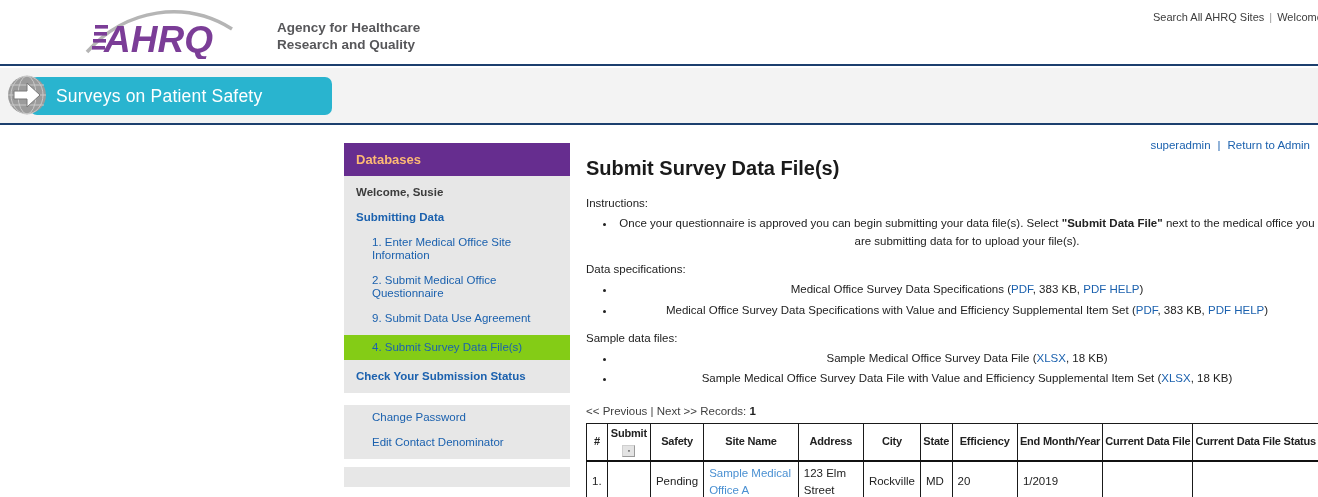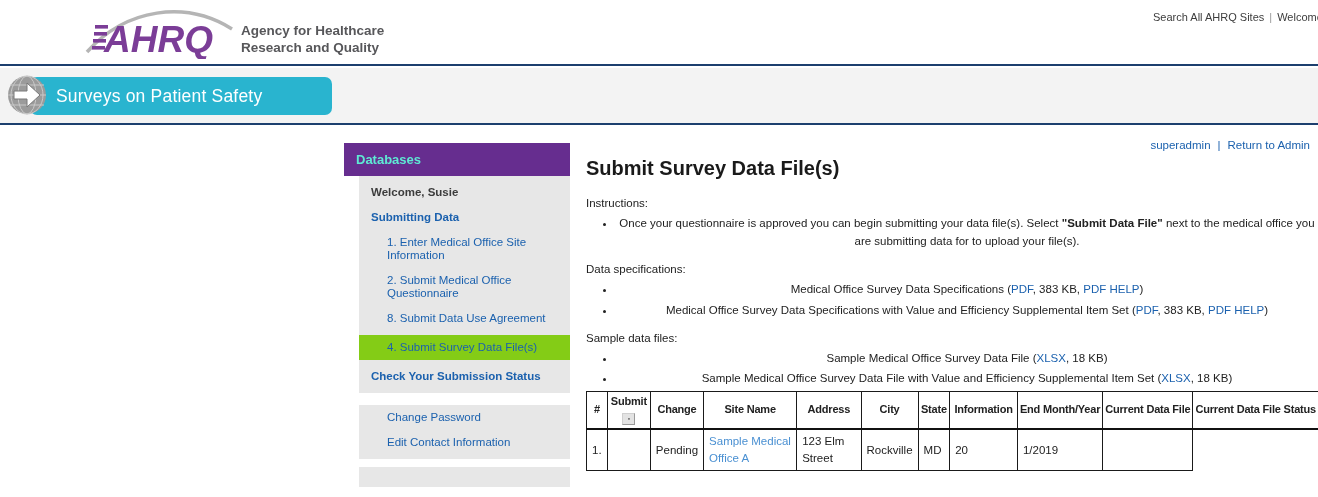--- a/index.html
+++ b/index.html
@@ -7,41 +7,41 @@
   body {
     position: relative;
     font-family: "Liberation Sans", sans-serif;
     background: #ffffff;
     color: #222;
   }
   a { text-decoration: none; cursor: pointer; }
 
   
   .top-header { position:absolute; top:0; left:0; width:1318px; height:66px; background:#fff; border-bottom:2px solid #1c3f6e; }
-  .logo-wrap { position:absolute; left:84px; top:5px; display:flex; align-items:center; }
+  .logo-wrap { position:absolute; left:84px; top:5px; display:flex; align-items:flex-start;gap:36px; }
   .agency-name { margin-left:5px; margin-top:15px; font-weight:bold; font-size:13.5px; color:#57575a; line-height:1.25; }
   .top-nav { position:absolute; left:1153px; top:11px; font-size:11px; white-space:nowrap; }
   .top-nav a { color:#3d3d3d; }
   .top-nav .sep { color:#999; margin:0 5px; }
 
   
   .banner-strip { position:absolute; top:68px; left:0; width:1318px; height:57px; background:#f3f3f3; border-bottom:2px solid #1c3f6e; }
   .banner { position:absolute; left:30px; top:9px; width:302px; height:38px; background:#29b4cf; border-radius:7px; color:#fff; font-size:17.5px; line-height:38px; padding-left:26px; letter-spacing:0.2px; }
   .banner sup { font-size:8px; vertical-align:super; }
   .globe { position:absolute; left:4px; top:4px; }
 
   
   .admin-bar { position:absolute; top:139px; right:8px; font-size:11.5px; }
   .admin-bar a { color:#1b61ae; }
   .admin-bar .sep { color:#1b61ae; margin:0 7px; }
 
   
   .sidebar { position:absolute; left:344px; top:143px; width:226px; font-size:11.5px; }
-  .sb-header { background:#662d8f; color:#5eead4; font-weight:bold; font-size:13px; padding:9px 12px; }
-  .sb-item { background:#e7e7e7; padding:6px 12px; line-height:13px; display:block;margin-left:15px; }
+  .sb-header { background:#662d8f; color:#fdba74; font-weight:bold; font-size:13px; padding:9px 12px; }
+  .sb-item { background:#e7e7e7; padding:6px 12px; line-height:13px; display:block; }
   .sb-item.first { padding-top:10px; }
   .sb-item.last { padding-bottom:10px; }
   .sb-item.selected { background:#84cc16; }
   .sb-gap { height:12px; background:#fff; }
   .sb-gap.small { height:8px; }
   .sb-link { color:#1b61ae; }
   .sb-bold { font-weight:bold; }
   .sb-dark { color:#3c3c3c; font-weight:bold; }
   .sb-indent { padding-left:28px; }
 
@@ -119,36 +119,36 @@
   <div class="sb-item">
     <a href="#" class="sb-link sb-bold">Submitting Data</a>
   </div>
   <div class="sb-item sb-indent">
     <a href="#" class="sb-link">1. Enter Medical Office Site Information</a>
   </div>
   <div class="sb-item sb-indent">
     <a href="#" class="sb-link">2. Submit Medical Office Questionnaire</a>
   </div>
   <div class="sb-item sb-indent last">
-    <a href="#" class="sb-link">8. Submit Data Use Agreement</a>
+    <a href="#" class="sb-link">9. Submit Data Use Agreement</a>
   </div>
   <div class="sb-item sb-indent selected">
     <a href="#" class="sb-link">4. Submit Survey Data File(s)</a>
   </div>
   <div class="sb-item first last">
     <a href="#" class="sb-link sb-bold">Check Your Submission Status</a>
   </div>
 
   <div class="sb-gap"></div>
 
   <div class="sb-item sb-indent">
     <a href="#" class="sb-link">Change Password</a>
   </div>
   <div class="sb-item sb-indent last">
-    <a href="#" class="sb-link">Edit Contact Information</a>
+    <a href="#" class="sb-link">Edit Contact Denominator</a>
   </div>
 
   <div class="sb-gap small"></div>
 
   <div class="sb-item first last">
     
   </div>
 </div>
 
 <div class="main">
@@ -174,20 +174,27 @@
   <div class="section-label">Sample data files:</div>
   <ul>
     <li>
       <span>Sample Medical Office Survey Data File (</span><a href="#" class="content-link">XLSX</a><span>, 18 KB)</span>
     </li>
     <li>
       <span>Sample Medical Office Survey Data File with Value and Efficiency Supplemental Item Set (</span><a href="#" class="content-link">XLSX</a><span>, 18 KB)</span>
     </li>
   </ul>
 
+  <div class="pagination">
+    <span>&lt;&lt; Previous</span>
+    <span>|</span>
+    <span>Next &gt;&gt;</span>
+    <span>Records:</span>
+    <span class="bold">1</span>
+  </div>
 
   <table class="data-grid">
     <colgroup>
       <col style="width:21px">
         <col style="width:44px">
         <col style="width:46px">
         <col style="width:112px">
         <col style="width:73px">
         <col style="width:48px">
         <col style="width:32px">
@@ -196,26 +203,26 @@
         <col style="width:89px">
         <col style="width:121px">
     </colgroup>
     <thead>
       <tr>
         <th>#</th>
         <th>
           <div>Submit</div>
           <span class="sort-box">▪</span>
         </th>
-        <th>Change</th>
+        <th>Safety</th>
         <th>Site Name</th>
         <th>Address</th>
         <th>City</th>
         <th>State</th>
-        <th>Information</th>
+        <th>Efficiency</th>
         <th>End Month/Year</th>
         <th>Current Data File</th>
         <th>Current Data File Status</th>
       </tr>
     </thead>
     <tbody>
       <tr>
         <td>1.</td>
         <td></td>
         <td>Pending</td>

